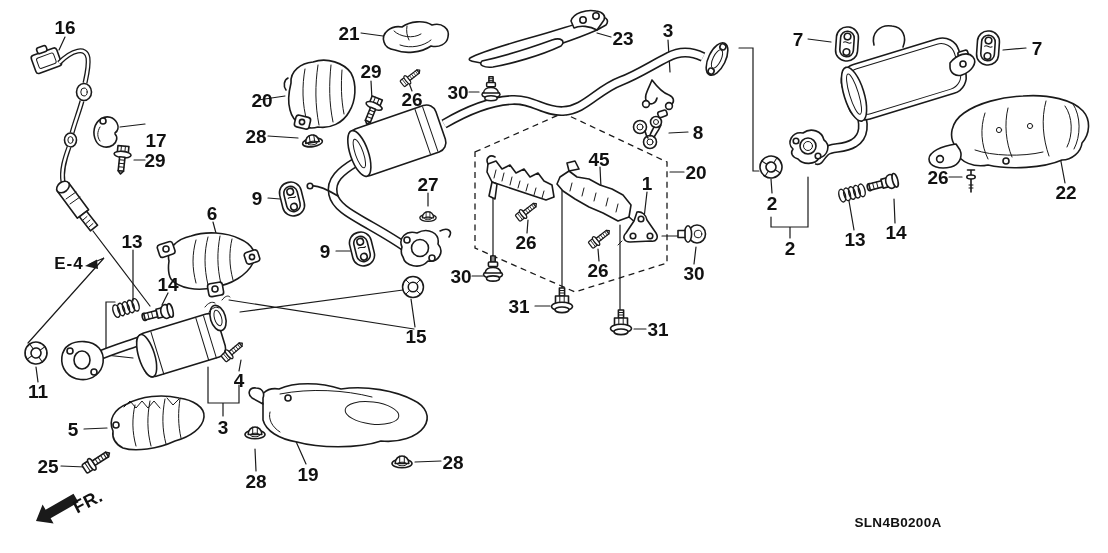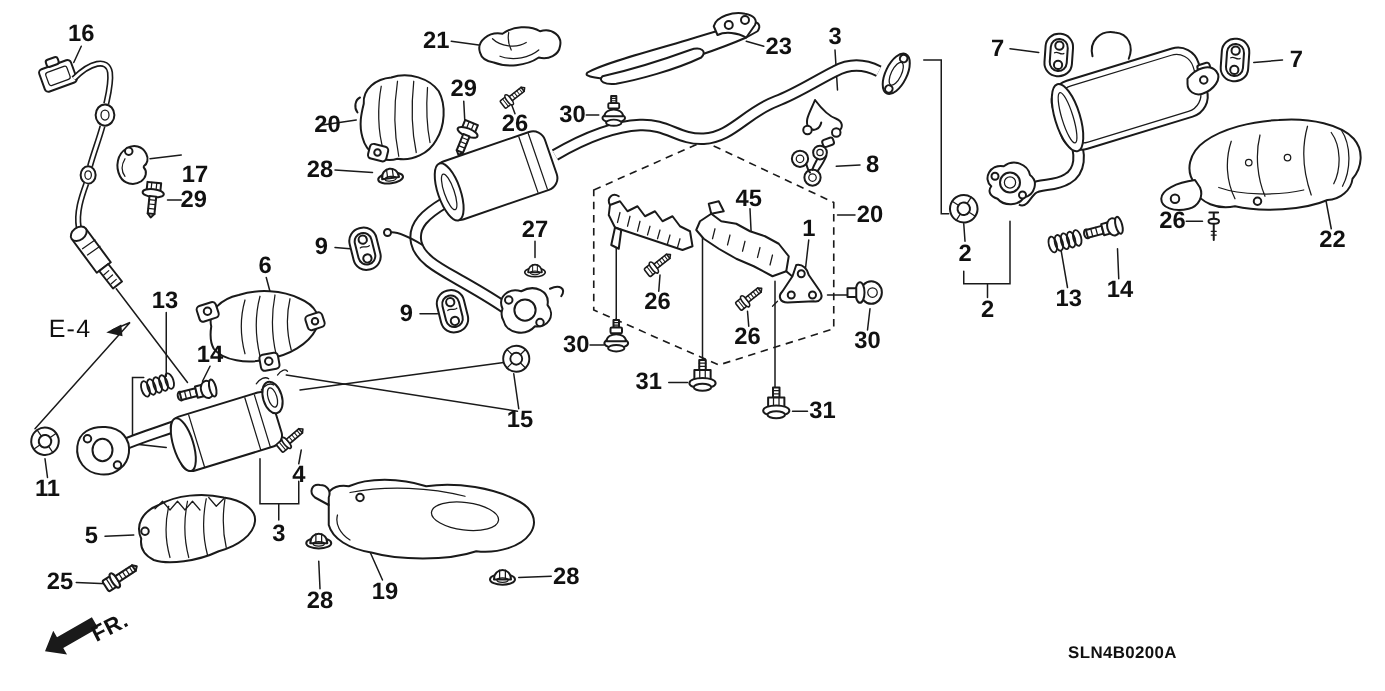--- a/index.html
+++ b/index.html
@@ -2,22 +2,22 @@
 <html><head>
 <meta charset="utf-8">
 <style>
   html,body { margin:0; padding:0; background:#ffffff; }
   .stage { position:relative; width:1108px; height:553px; background:#fff; overflow:hidden;
            font-family:"Liberation Sans", sans-serif; color:#111; }
   .stage svg { position:absolute; left:0; top:0; }
   #callout-layer { position:absolute; left:0; top:0; width:100%; height:100%; pointer-events:none; }
   .callout { position:absolute; transform:translate(-50%,-50%); font-weight:bold; font-size:19px;
              color:#111; white-space:nowrap; line-height:1; }
-  .label-e4 { position:absolute; left:56px; top:264px; transform:translate(-50%,-50%);
-              font-weight:normal; font-size:20px; letter-spacing:1px; }
+  .label-e4 { position:absolute; left:69px; top:264px; transform:translate(-50%,-50%);
+              font-weight:bold; font-size:17px; letter-spacing:1px; }
   .label-fr { position:absolute; left:88px; top:502px; transform:translate(-50%,-50%) rotate(-27deg);
               font-weight:bold; font-size:18px; letter-spacing:0.5px; }
   .label-code { position:absolute; left:898px; top:522px; transform:translate(-50%,-50%);
                 font-weight:bold; font-size:13.5px; letter-spacing:0.3px; }
   
   .ln  { fill:none; stroke:#1a1a1a; stroke-width:1.6; stroke-linecap:round; stroke-linejoin:round; }
   .fw  { fill:#ffffff; stroke:#1a1a1a; stroke-width:1.6; stroke-linecap:round; stroke-linejoin:round; }
   .thin{ stroke-width:1; }
   .lead{ fill:none; stroke:#1a1a1a; stroke-width:1.2; stroke-linecap:round; }
   .dash{ fill:none; stroke:#1a1a1a; stroke-width:1.3; stroke-dasharray:6 4.5; }

